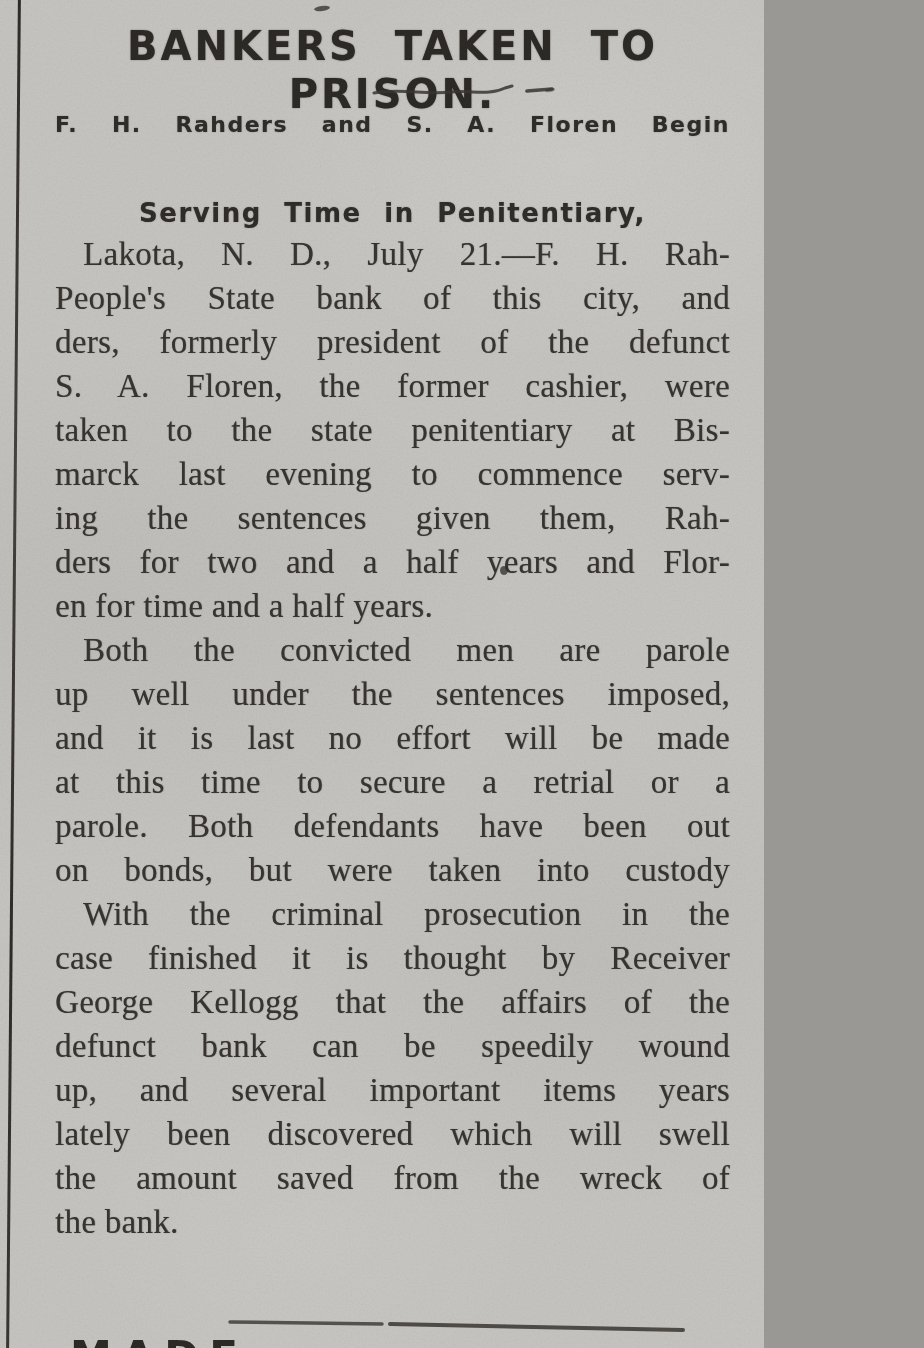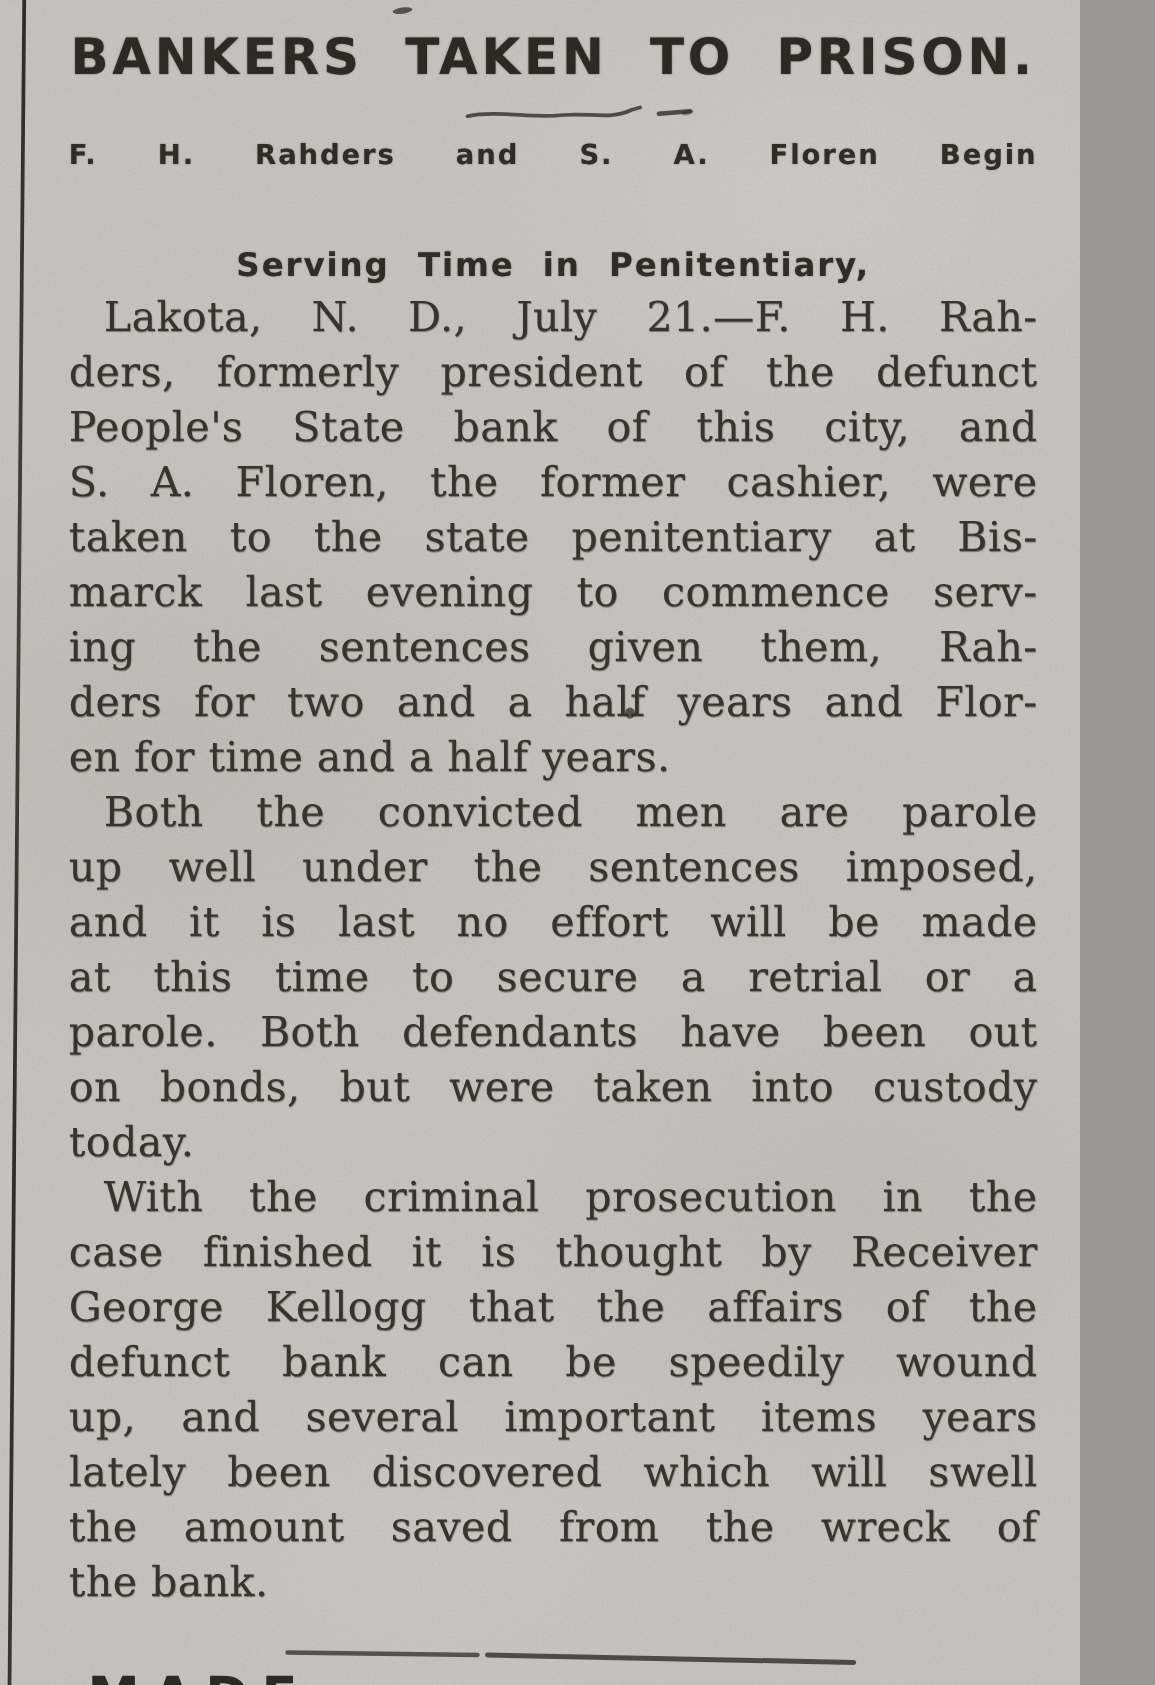--- a/index.html
+++ b/index.html
@@ -1,21 +1,21 @@
 <!DOCTYPE html>
 <html><head>
 <meta charset="utf-8">
 <title>Document</title>
 <style>
   html, body { margin: 0; padding: 0; }
   body { background: #9a9894; }
 
   .paper {
     position: relative;
-    width: 864px;
+    width: 764px;
     height: 1348px;
     overflow: hidden;
     background:
       radial-gradient(ellipse 500px 320px at 75% 12%, rgba(255,255,255,0.10), transparent 65%),
       radial-gradient(ellipse 620px 420px at 15% 45%, rgba(60,55,50,0.05), transparent 65%),
       radial-gradient(ellipse 520px 380px at 80% 72%, rgba(60,55,50,0.045), transparent 65%),
       radial-gradient(ellipse 400px 260px at 40% 92%, rgba(255,255,255,0.06), transparent 60%),
       #c7c5c1;
     font-family: "DejaVu Serif", serif;
     color: #38342f;
@@ -59,20 +59,21 @@
     margin-top: 32px;
   }
 
   .article-body { position: absolute; top: 232px; left: 0; right: 0; }
   .line {
     font-size: 33px; line-height: 44px;
     letter-spacing: 0.3px;
     text-align: justify; text-align-last: justify;
     text-shadow: 0.4px 0.2px 0.9px rgba(56,52,47,0.55);
     white-space: normal;
+    font-family: Liberation Serif, serif;
   }
   .line.first { text-indent: 28px; }
   .line.last  { text-align: left; text-align-last: left; }
 
   .divider-bottom { position: absolute; left: 228px; top: 1314px; }
   .divider-bottom svg { display: block; }
 
   .bottom-frag {
     position: absolute; left: 70px; top: 1336px;
     height: 12px; width: 400px; overflow: hidden;
@@ -115,36 +116,35 @@
       </svg>
     </div>
 
     <div class="subhead">
       <div class="subhead-l1">F. H. Rahders and S. A. Floren Begin</div>
       <div class="subhead-l2">Serving Time in Penitentiary,</div>
     </div>
 
     <div class="article-body">
       <div class="line first">Lakota, N. D., July 21.—F. H. Rah-</div>
+      <div class="line">People's State bank of this city, and</div>
       <div class="line">ders, formerly president of the defunct</div>
-      <div class="line">People's State bank of this city, and</div>
       <div class="line">S. A. Floren, the former cashier, were</div>
       <div class="line">taken to the state penitentiary at Bis-</div>
       <div class="line">marck last evening to commence serv-</div>
       <div class="line">ing the sentences given them, Rah-</div>
       <div class="line">ders for two and a half years and Flor-</div>
       <div class="line last">en for time and a half years.</div>
 
       <div class="line first">Both the convicted men are parole</div>
       <div class="line">up well under the sentences imposed,</div>
       <div class="line">and it is last no effort will be made</div>
       <div class="line">at this time to secure a retrial or a</div>
       <div class="line">parole. Both defendants have been out</div>
       <div class="line">on bonds, but were taken into custody</div>
-      <div class="line last">today.</div>
 
       <div class="line first">With the criminal prosecution in the</div>
       <div class="line">case finished it is thought by Receiver</div>
       <div class="line">George Kellogg that the affairs of the</div>
       <div class="line">defunct bank can be speedily wound</div>
       <div class="line">up, and several important items years</div>
       <div class="line">lately been discovered which will swell</div>
       <div class="line">the amount saved from the wreck of</div>
       <div class="line last">the bank.</div>
     </div>

